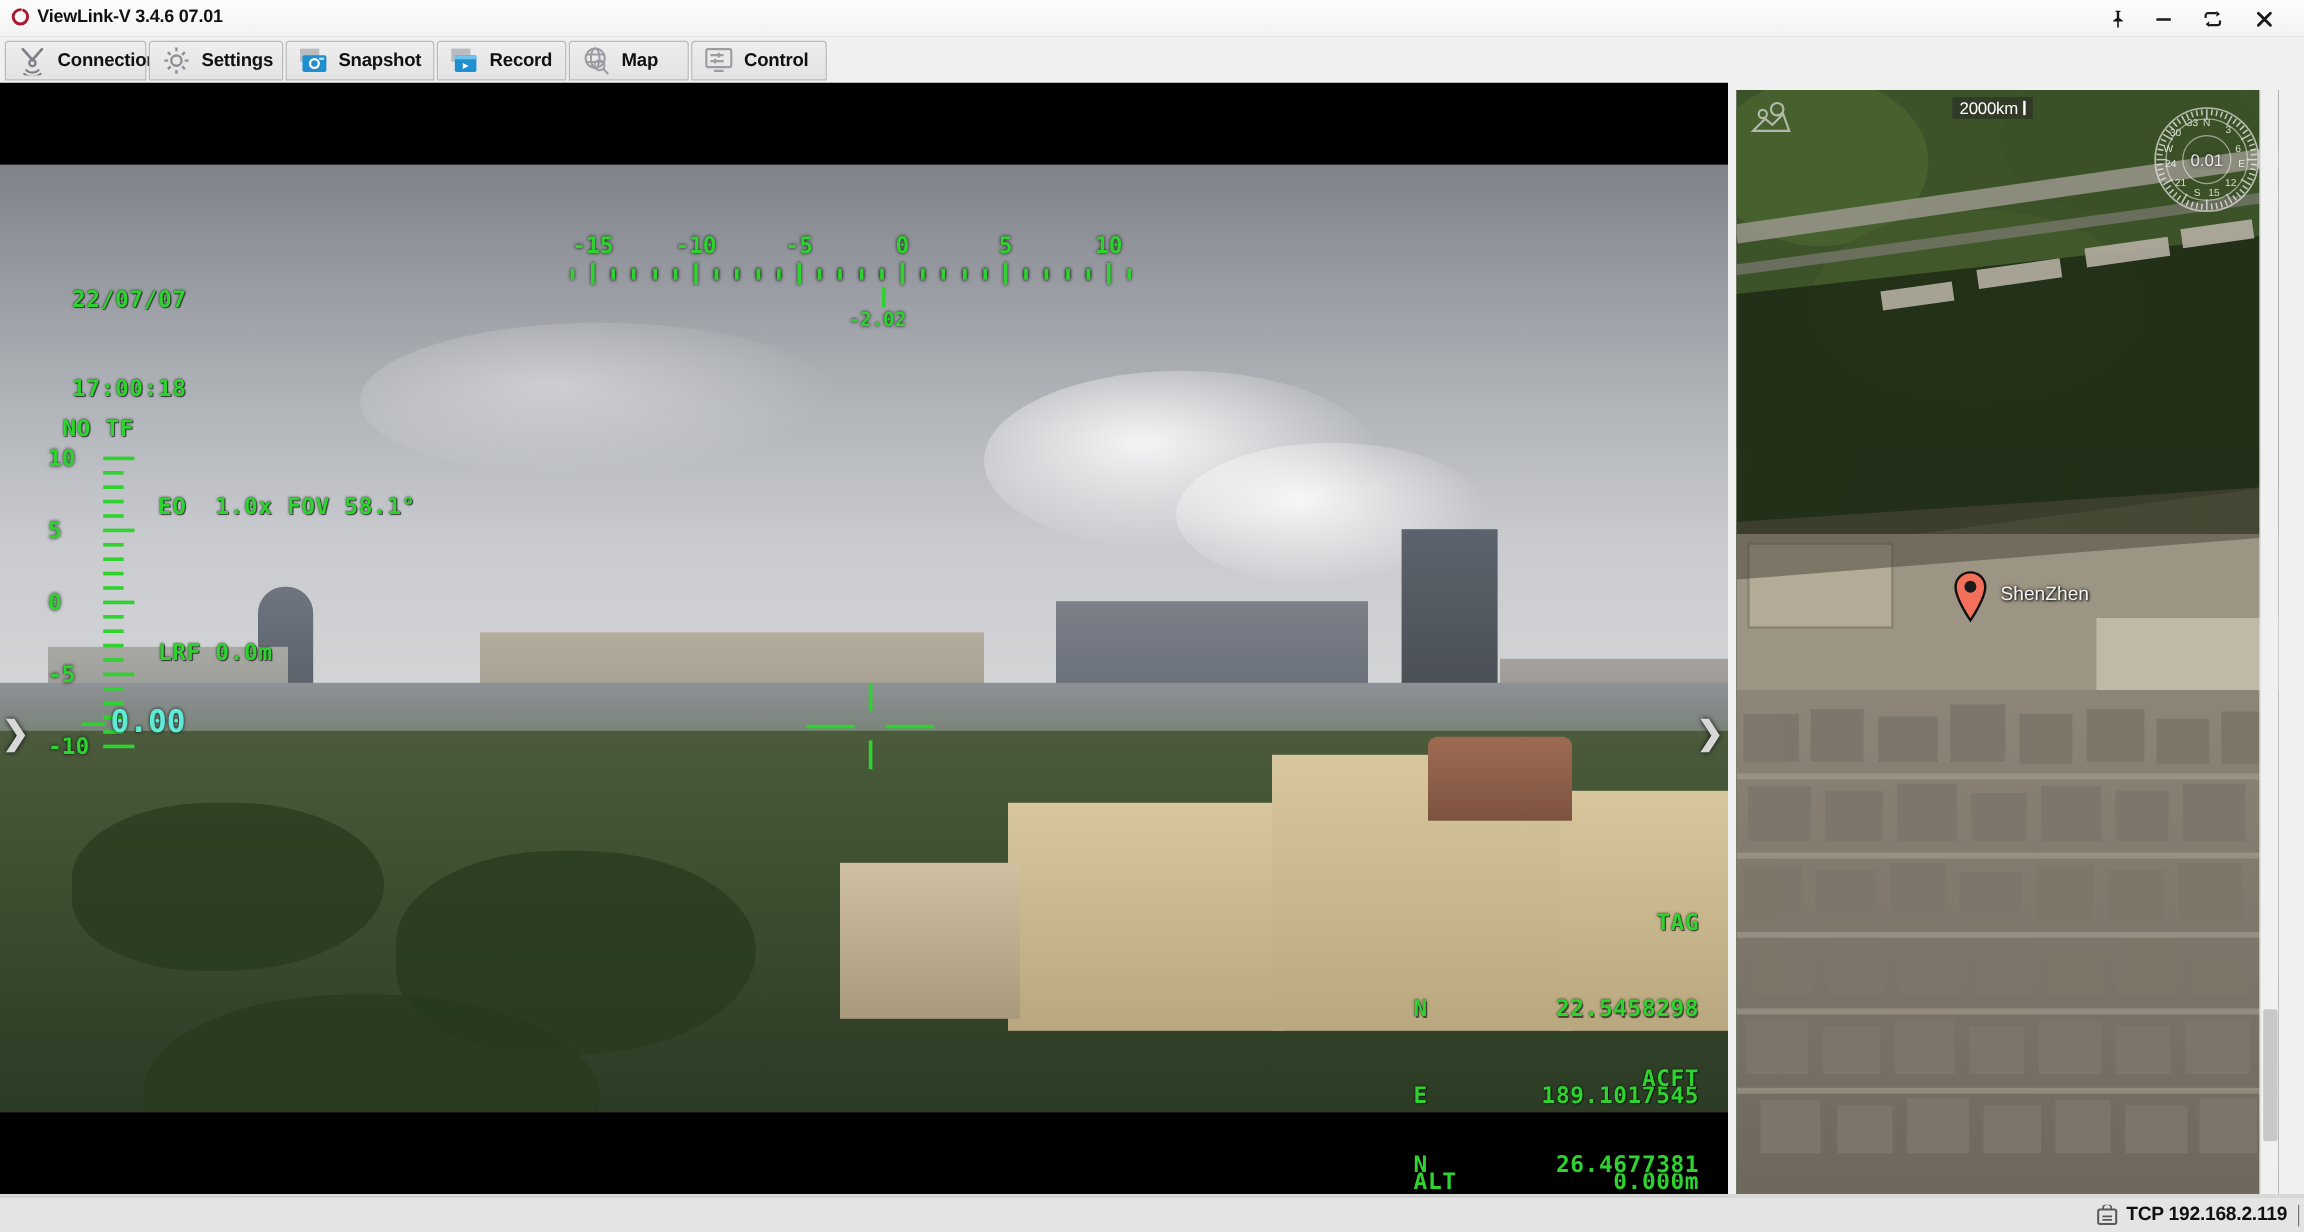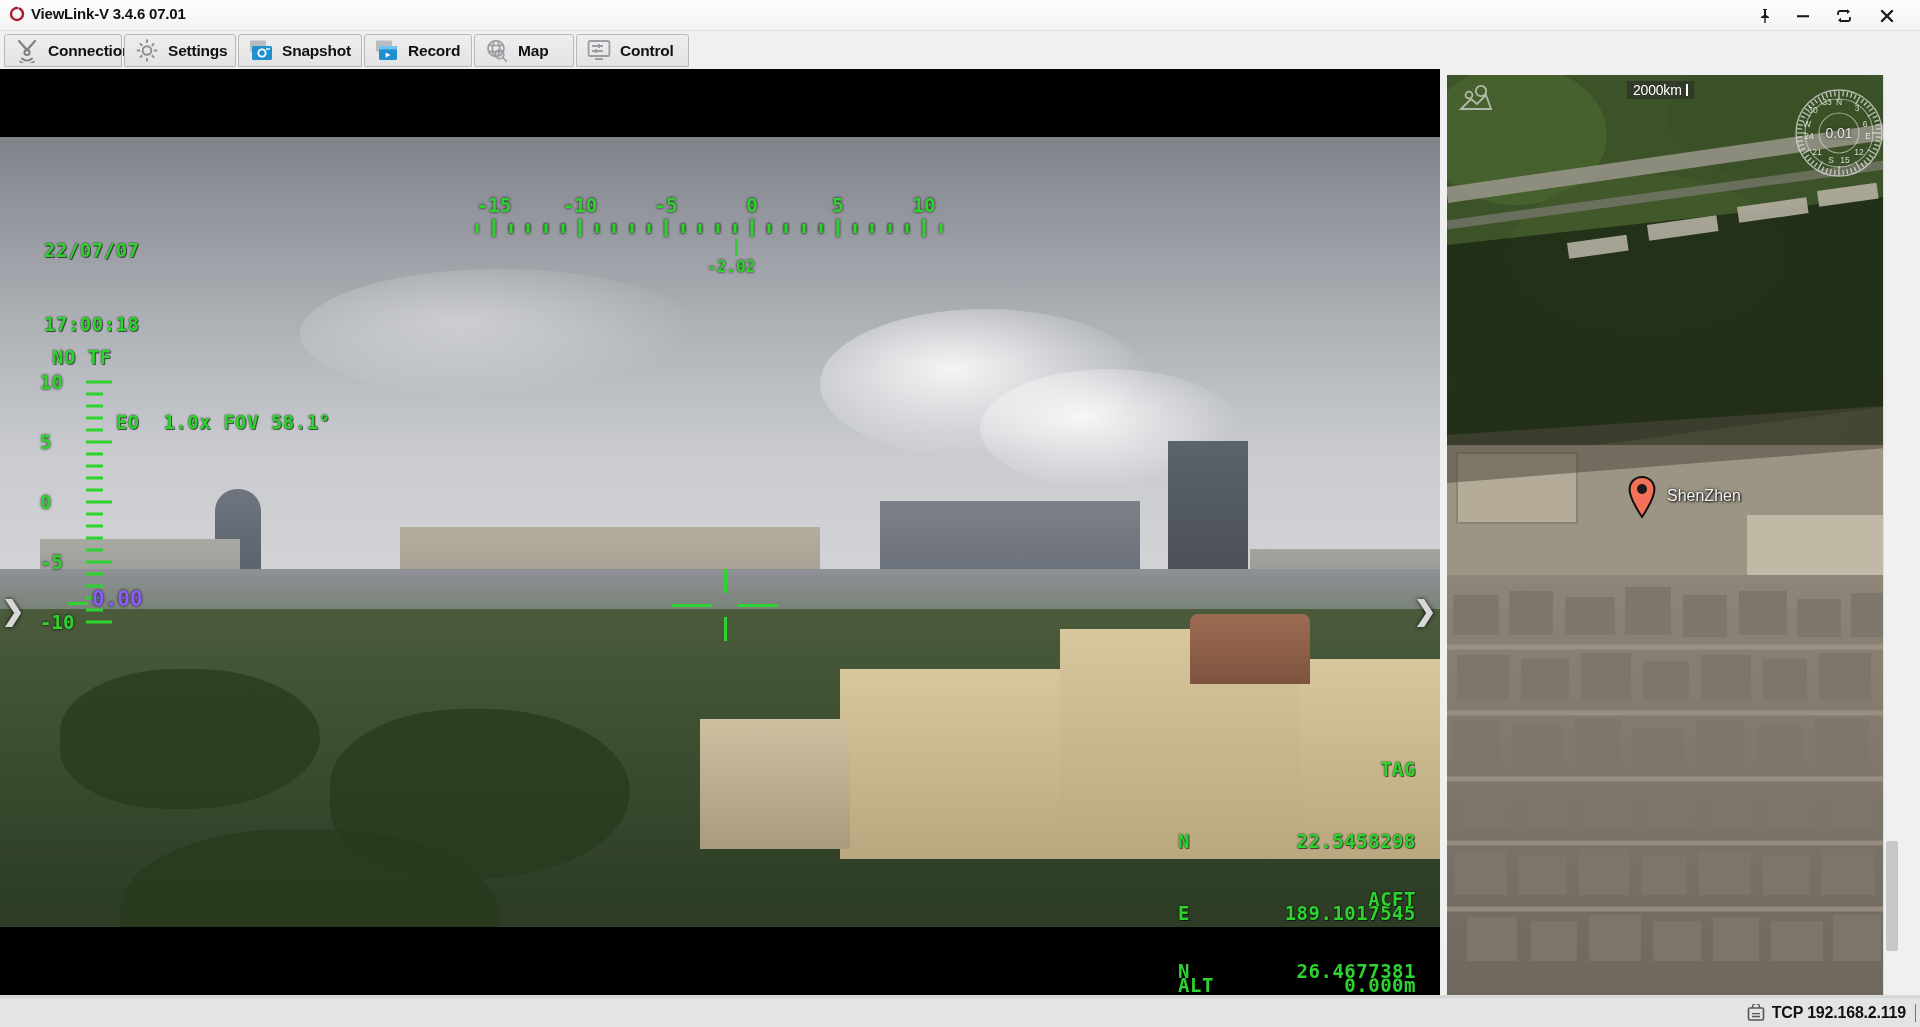--- a/index.html
+++ b/index.html
@@ -103,21 +103,21 @@
   
   .osd {
     position: absolute;
     color: #2fd32f;
     font-family: "DejaVu Sans Mono", monospace;
     font-size: 19px; font-weight: bold;
     text-shadow: 0 0 2px rgba(0,0,0,.85), 1px 1px 0 rgba(0,0,0,.5);
     white-space: pre;
     letter-spacing: 0.5px;
   }
-  #osd-left { left: 44px; top: 120px; line-height: 24.5px; }
+  #osd-left { left: 60px; top: 120px; line-height: 24.5px; }
   #osd-notf { left: 52px; top: 277px; }
 
   
   #az-ladder { position: absolute; left: 480px; top: 125px; width: 480px; height: 60px; }
   .az-num {
     position: absolute; top: 0; transform: translateX(-50%);
     color: #2fd32f; font-family: "DejaVu Sans Mono", monospace;
     font-size: 19px; font-weight: bold;
     text-shadow: 0 0 3px rgba(0,0,0,.9);
   }
@@ -150,22 +150,22 @@
     position: absolute; left: 46px; height: 3px; background: #2fd32f;
     transform: translateY(-50%);
   }
   .el-tick.major { width: 26px; }
   .el-tick.minor { width: 17px; }
   #el-pointer {
     position: absolute; left: 68px; top: 533px; width: 20px; height: 3px; background: #2fd32f;
   }
   #el-value {
     position: absolute; left: 92px; top: 518px;
-    color: #8b5cf6; font-family: "DejaVu Sans Mono", monospace;
-    font-size: 21px; font-weight: bold;
+    color: #5eead4; font-family: "DejaVu Sans Mono", monospace;
+    font-size: 26px; font-weight: bold;
     text-shadow: 0 0 3px rgba(0,0,0,.9);
     text-align: right;
   }
 
   
   #reticle { position: absolute; left: 672px; top: 500px; width: 106px; height: 70px; }
   #reticle .h { position: absolute; top: 35px; height: 3px; background: #2fd32f; }
   #reticle .v { position: absolute; left: 52px; width: 3px; background: #2fd32f; }
 
   
@@ -383,20 +383,23 @@
 
     <div id="letterbox-top"></div>
     <div id="letterbox-bottom"></div>
   </div>
 
   <div class="osd" id="osd-left">
     <div>22/07/07</div>
     <div>17:00:18</div>
     <div>
       <span>EO</span><span>  </span><span>1.0x</span><span> </span><span>FOV</span><span> </span><span>58.1°</span>
+    </div>
+    <div>
+      <span>LRF</span><span> </span><span>0.0m</span>
     </div>
   </div>
   <div class="osd" id="osd-notf">NO TF</div>
 
   <div id="az-ladder">
       <div class="az-num" style="left: 14px;">-15</div>
       <div class="az-tick major" style="left: 14px;"></div>
       <div class="az-tick minor" style="left: -3.2px;"></div>
       <div class="az-tick minor" style="left: 31.2px;"></div>
       <div class="az-tick minor" style="left: 48.4px;"></div>

